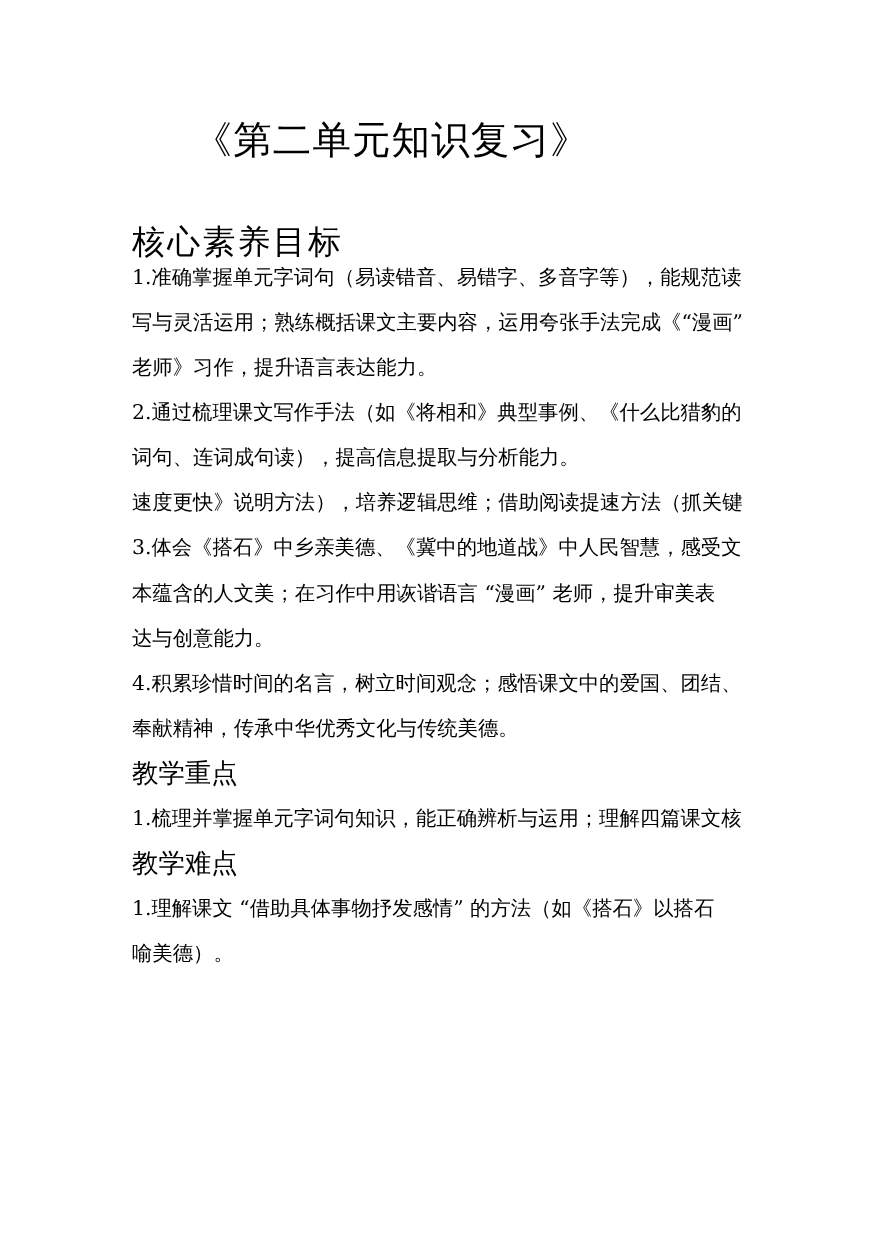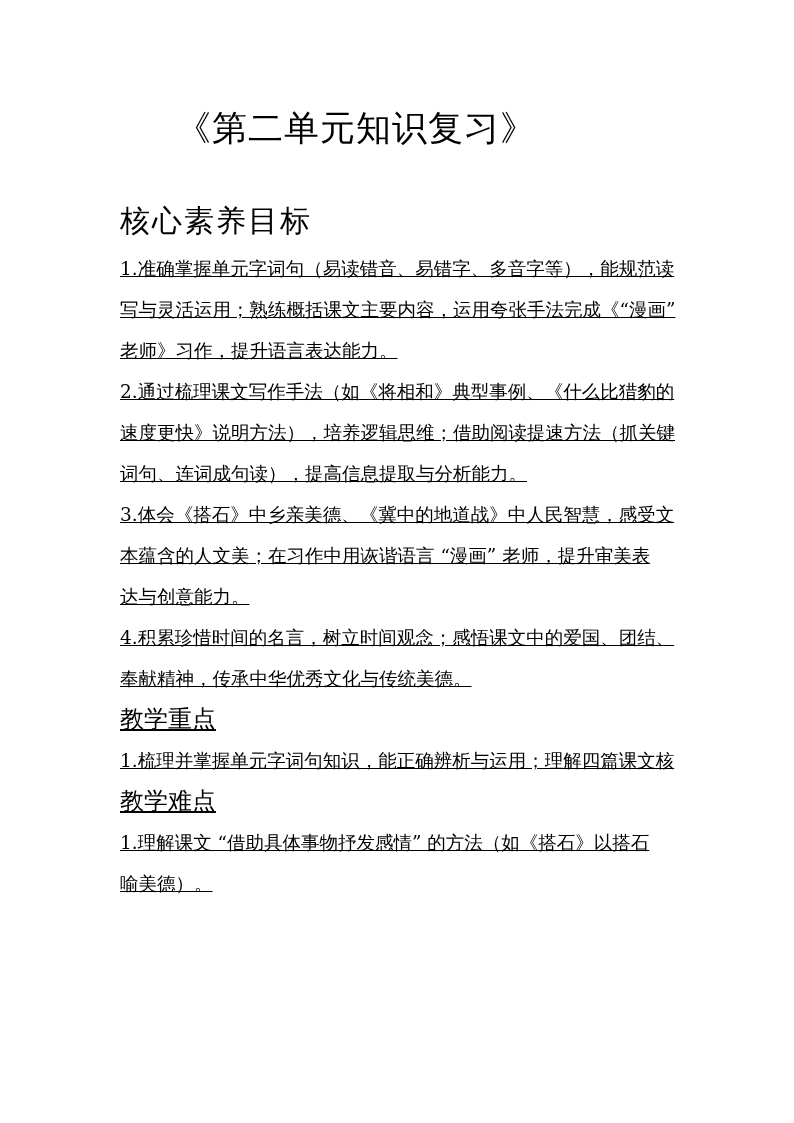--- a/index.html
+++ b/index.html
@@ -10,43 +10,43 @@
     }
     .page-title {
       position: absolute; top: 104px; left: 0; width: 712px;
       text-align: center; font-size: 35px; line-height: 48px; letter-spacing: 1px;
     }
     .section-heading {
       position: absolute; left: 120px; top: 200px;
       font-size: 30px; line-height: 42px; letter-spacing: 2px;
     }
     .body {
-      position: absolute; left: 120px; top: 248px; width: 560px; text-decoration: underline;
+      position: absolute; left: 120px; top: 232px; width: 560px;
     }
     .line {
       font-size: 18.5px; line-height: 41px; height: 41px; white-space: nowrap;
     }
     .sub-heading { font-size: 24px; line-height: 41px; height: 41px; }
   </style>
 </head>
 <body>
 
 <div>
   <div class="page-title">《第二单元知识复习》</div>
 
   <div class="section-heading">核心素养目标</div>
 
   <div class="body">
     <div>
       <div class="line">1.准确掌握单元字词句（易读错音、易错字、多音字等），能规范读</div>
       <div class="line">写与灵活运用；熟练概括课文主要内容，运用夸张手法完成《“漫画”</div>
       <div class="line">老师》习作，提升语言表达能力。</div>
       <div class="line">2.通过梳理课文写作手法（如《将相和》典型事例、《什么比猎豹的</div>
+      <div class="line">词句、连词成句读），提高信息提取与分析能力。</div>
       <div class="line">速度更快》说明方法），培养逻辑思维；借助阅读提速方法（抓关键</div>
-      <div class="line">词句、连词成句读），提高信息提取与分析能力。</div>
       <div class="line">3.体会《搭石》中乡亲美德、《冀中的地道战》中人民智慧，感受文</div>
       <div class="line">本蕴含的人文美；在习作中用诙谐语言 “漫画” 老师，提升审美表</div>
       <div class="line">达与创意能力。</div>
       <div class="line">4.积累珍惜时间的名言，树立时间观念；感悟课文中的爱国、团结、</div>
       <div class="line">奉献精神，传承中华优秀文化与传统美德。</div>
     </div>
 
     <div class="sub-heading">教学重点</div>
     <div>
       <div class="line">1.梳理并掌握单元字词句知识，能正确辨析与运用；理解四篇课文核</div>

